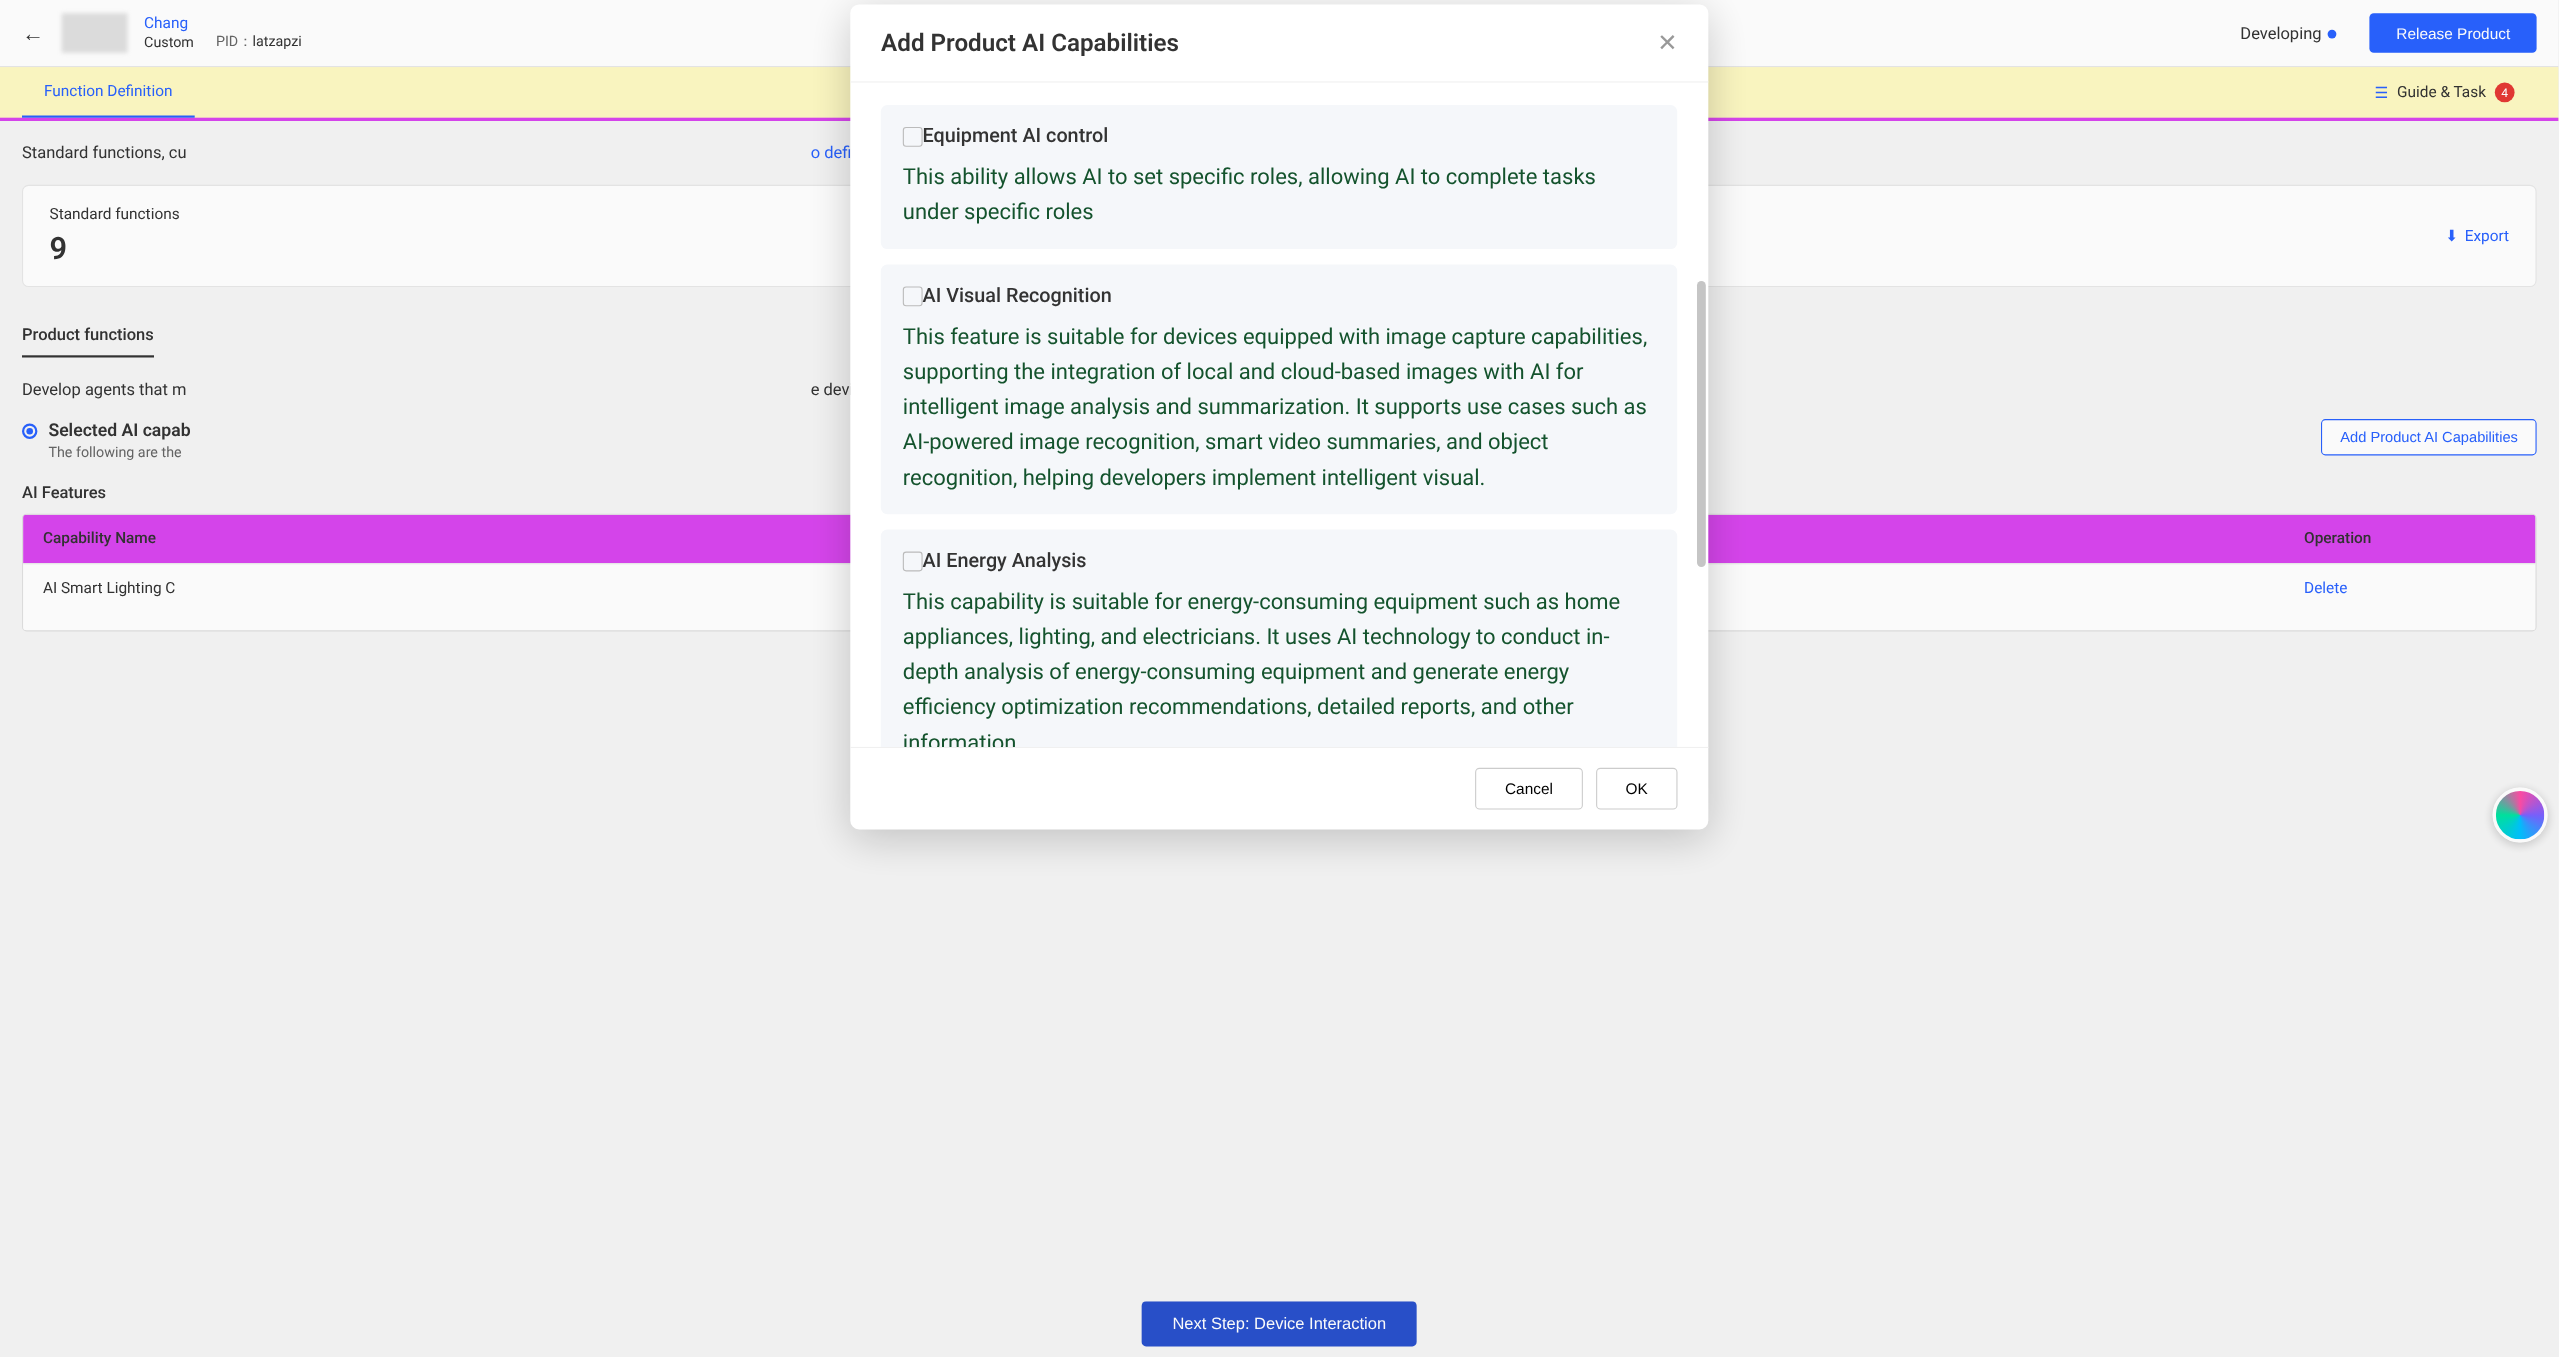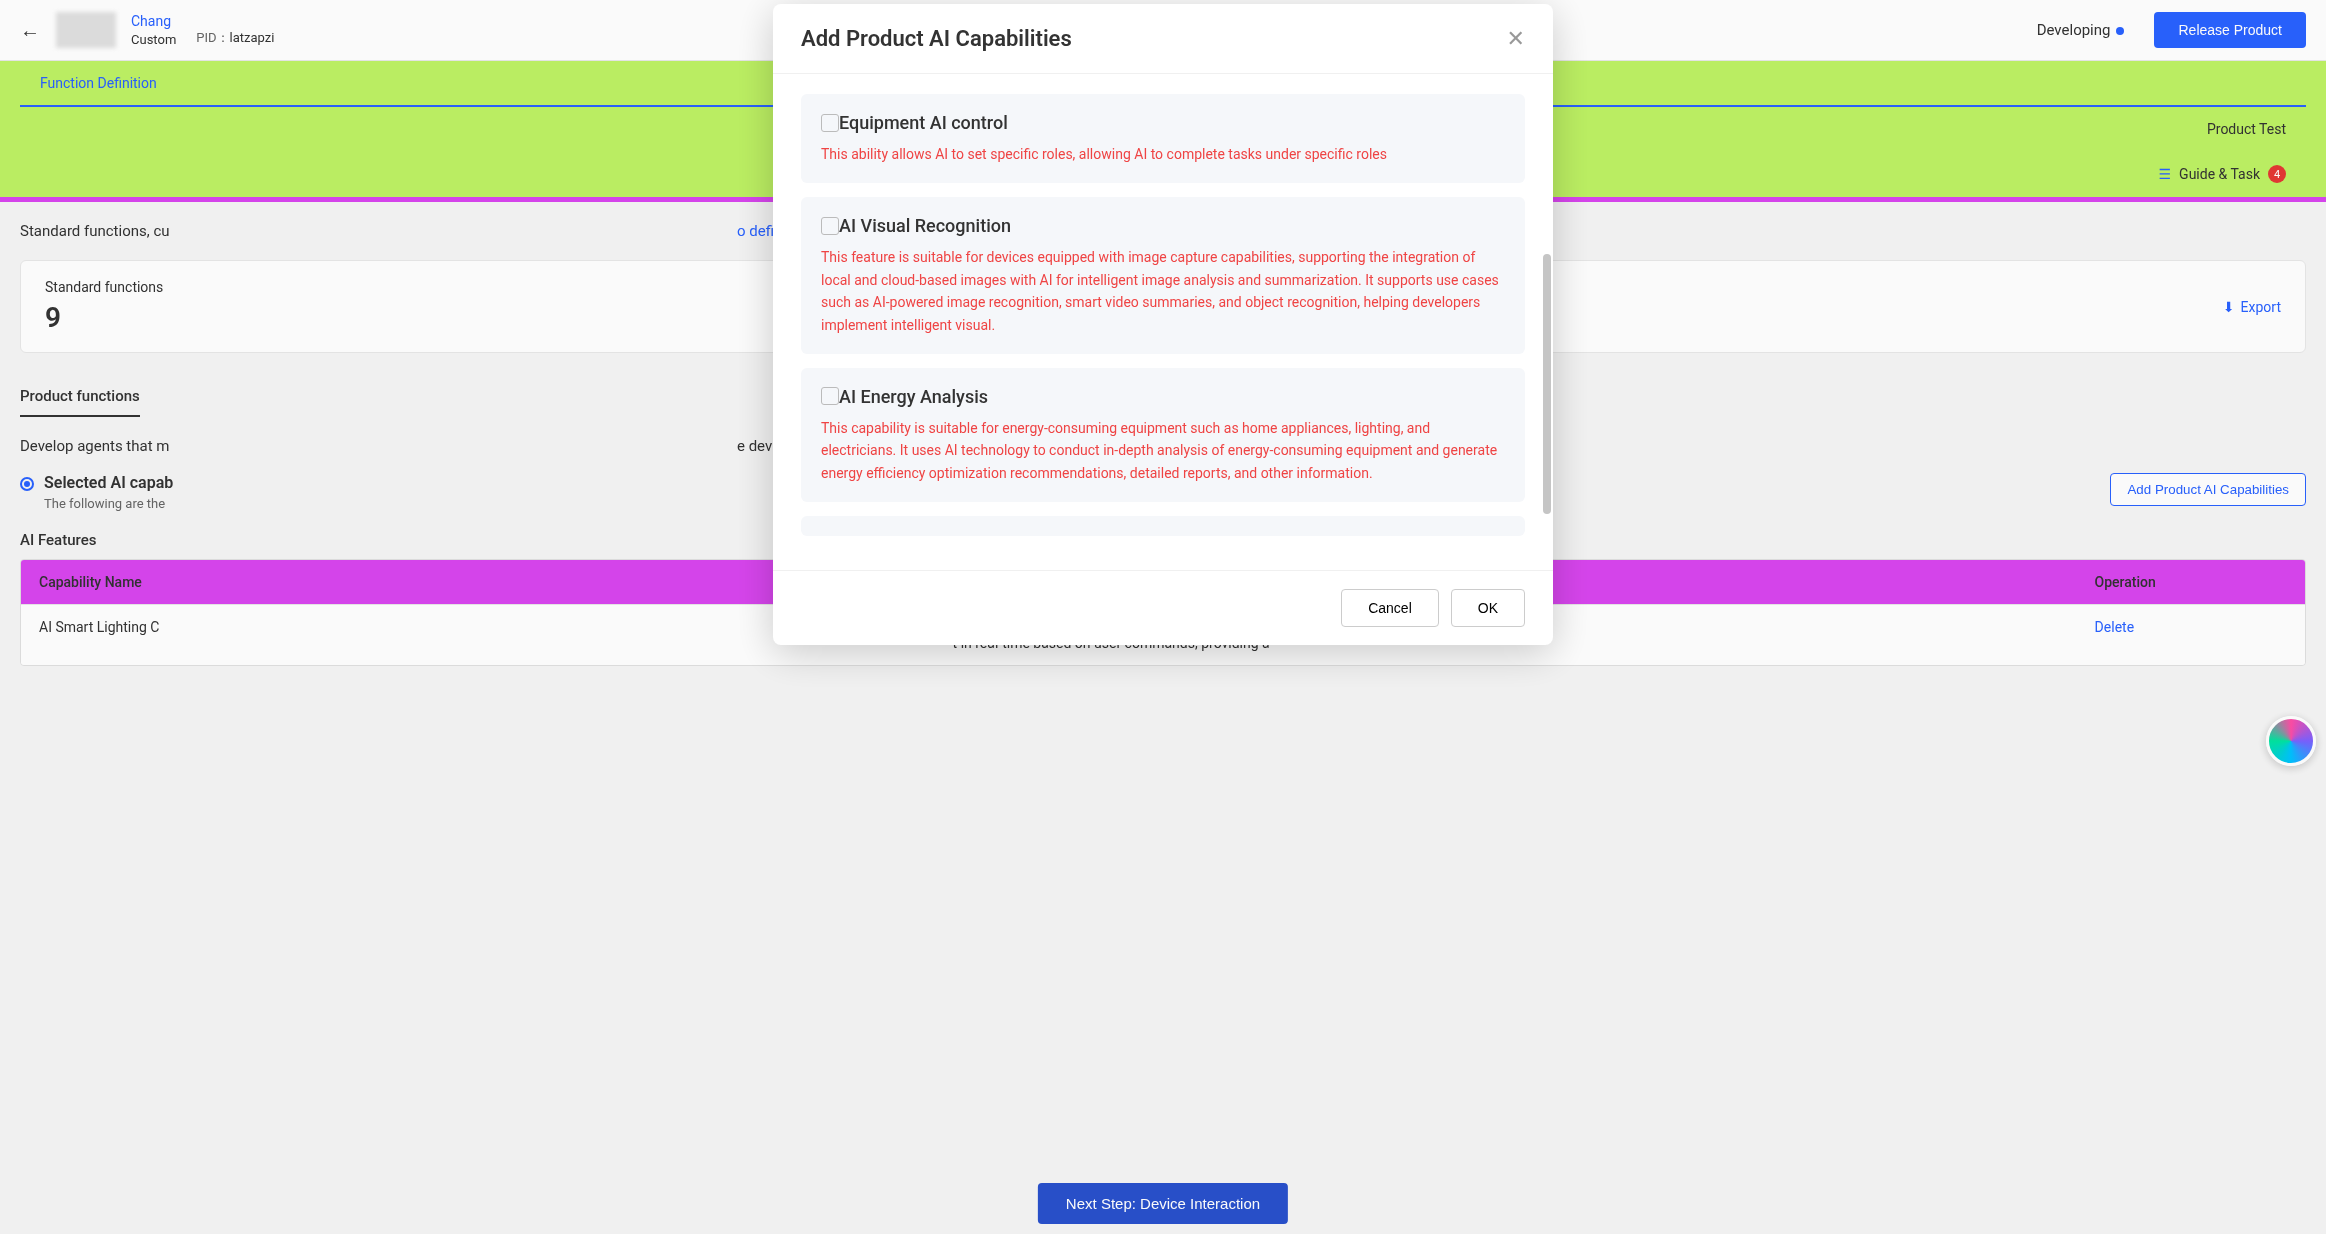--- a/index.html
+++ b/index.html
@@ -8,21 +8,21 @@
 .header { display: flex; align-items: center; padding: 12px 20px; background: #fff; border-bottom: 1px solid #e8e8e8; }
 .back-arrow { font-size: 20px; color: #333; cursor: pointer; margin-right: 16px; }
 .product-thumb { width: 60px; height: 36px; background: #e0e0e0; filter: blur(2px); margin-right: 15px; }
 .header-info { display: flex; flex-direction: column; }
 .change-link { color: #2962ff; font-size: 14px; }
 .header-row2 { display: flex; align-items: flex-end; gap: 20px; font-size: 13px; }
 .header-row2 .label { color: #666; }
 .status-indicator { display: inline-block; width: 8px; height: 8px; background: #2962ff; border-radius: 50%; margin-left: 6px; }
 .release-btn { margin-left: auto; background: #2962ff; color: #fff; border: none; padding: 10px 24px; border-radius: 4px; font-size: 14px; cursor: pointer; }
 .status-text { margin-left: auto; color: #333; font-size: 15px; }
-.subheader { display: flex; background: #bef264; border-bottom: 5px solid #d946ef; padding: 0 20px; flex-direction: column; }
+.subheader { display: flex; background: #fef9c3; border-bottom: 3px solid #d946ef; padding: 0 20px; }
 .tab { padding: 14px 20px; cursor: pointer; }
 .tab.active { color: #2962ff; border-bottom: 2px solid #2962ff; }
 .guide-task { margin-left: auto; padding: 14px 20px; display: flex; align-items: center; gap: 8px; color: #333; }
 .badge { background: #e53935; color:#fff; border-radius: 50%; width: 18px; height: 18px; display:inline-flex; align-items:center; justify-content:center; font-size: 11px; }
 .content { padding: 20px; }
 .desc { font-size: 15px; margin-bottom: 20px; }
 .desc a { color: #2962ff; text-decoration: none; }
 .stats-row { display: flex; align-items: center; background: #fff; border: 1px solid #e8e8e8; border-radius: 6px; padding: 18px 24px; margin-bottom: 24px; }
 .stat { margin-right: 80px; }
 .stat-label { font-size: 14px; color: #333; margin-bottom: 6px; }
@@ -55,21 +55,21 @@
 .modal-overlay { position:fixed; inset:0; background:rgba(0,0,0,0.02); display:flex; justify-content:center; align-items:flex-start; z-index:100; }
 .modal { width:780px; background:#fff; border-radius:8px; box-shadow:0 8px 40px rgba(0,0,0,0.2); margin-top:4px; display:flex; flex-direction:column; max-height:750px; }
 .modal-header { display:flex; align-items:center; justify-content:space-between; padding:22px 28px; border-bottom:1px solid #f0f0f0; }
 .modal-title { font-size:22px; font-weight:600; }
 .close-x { font-size:22px; color:#999; cursor:pointer; }
 .modal-body { padding:20px 28px; overflow-y:auto; flex:1; }
 .cap-card { background:#f5f7fa; border-radius:6px; padding:18px 20px; margin-bottom:14px; }
 .cap-card-head { display:flex; align-items:center; gap:0; margin-bottom:10px; }
 .checkbox { width:18px; height:18px; border:1.5px solid #bbb; border-radius:3px; cursor:pointer; }
 .cap-card-title { font-size:18px; font-weight:500; }
-.cap-card-desc { font-size:14px; color:#ef4444; line-height:1.6; }
+.cap-card-desc { font-size:20px; color:#14532d; line-height:1.6; }
 .modal-footer { display:flex; justify-content:flex-end; gap:12px; padding:18px 28px; border-top:1px solid #f0f0f0; }
 .btn { padding:10px 26px; border-radius:4px; font-size:14px; cursor:pointer; border:1px solid #ccc; background:#fff; }
 .btn.primary-outline { border-color:#ccc; }
 .scrollbar-track { position:absolute; right:2px; top:80px; width:8px; height:600px; }
 .scrollbar-thumb { width:8px; height:260px; background:#c5c5c5; border-radius:4px; margin-top:100px; }
 </style>
 </head>
 <body>
 
 <div class="app">

